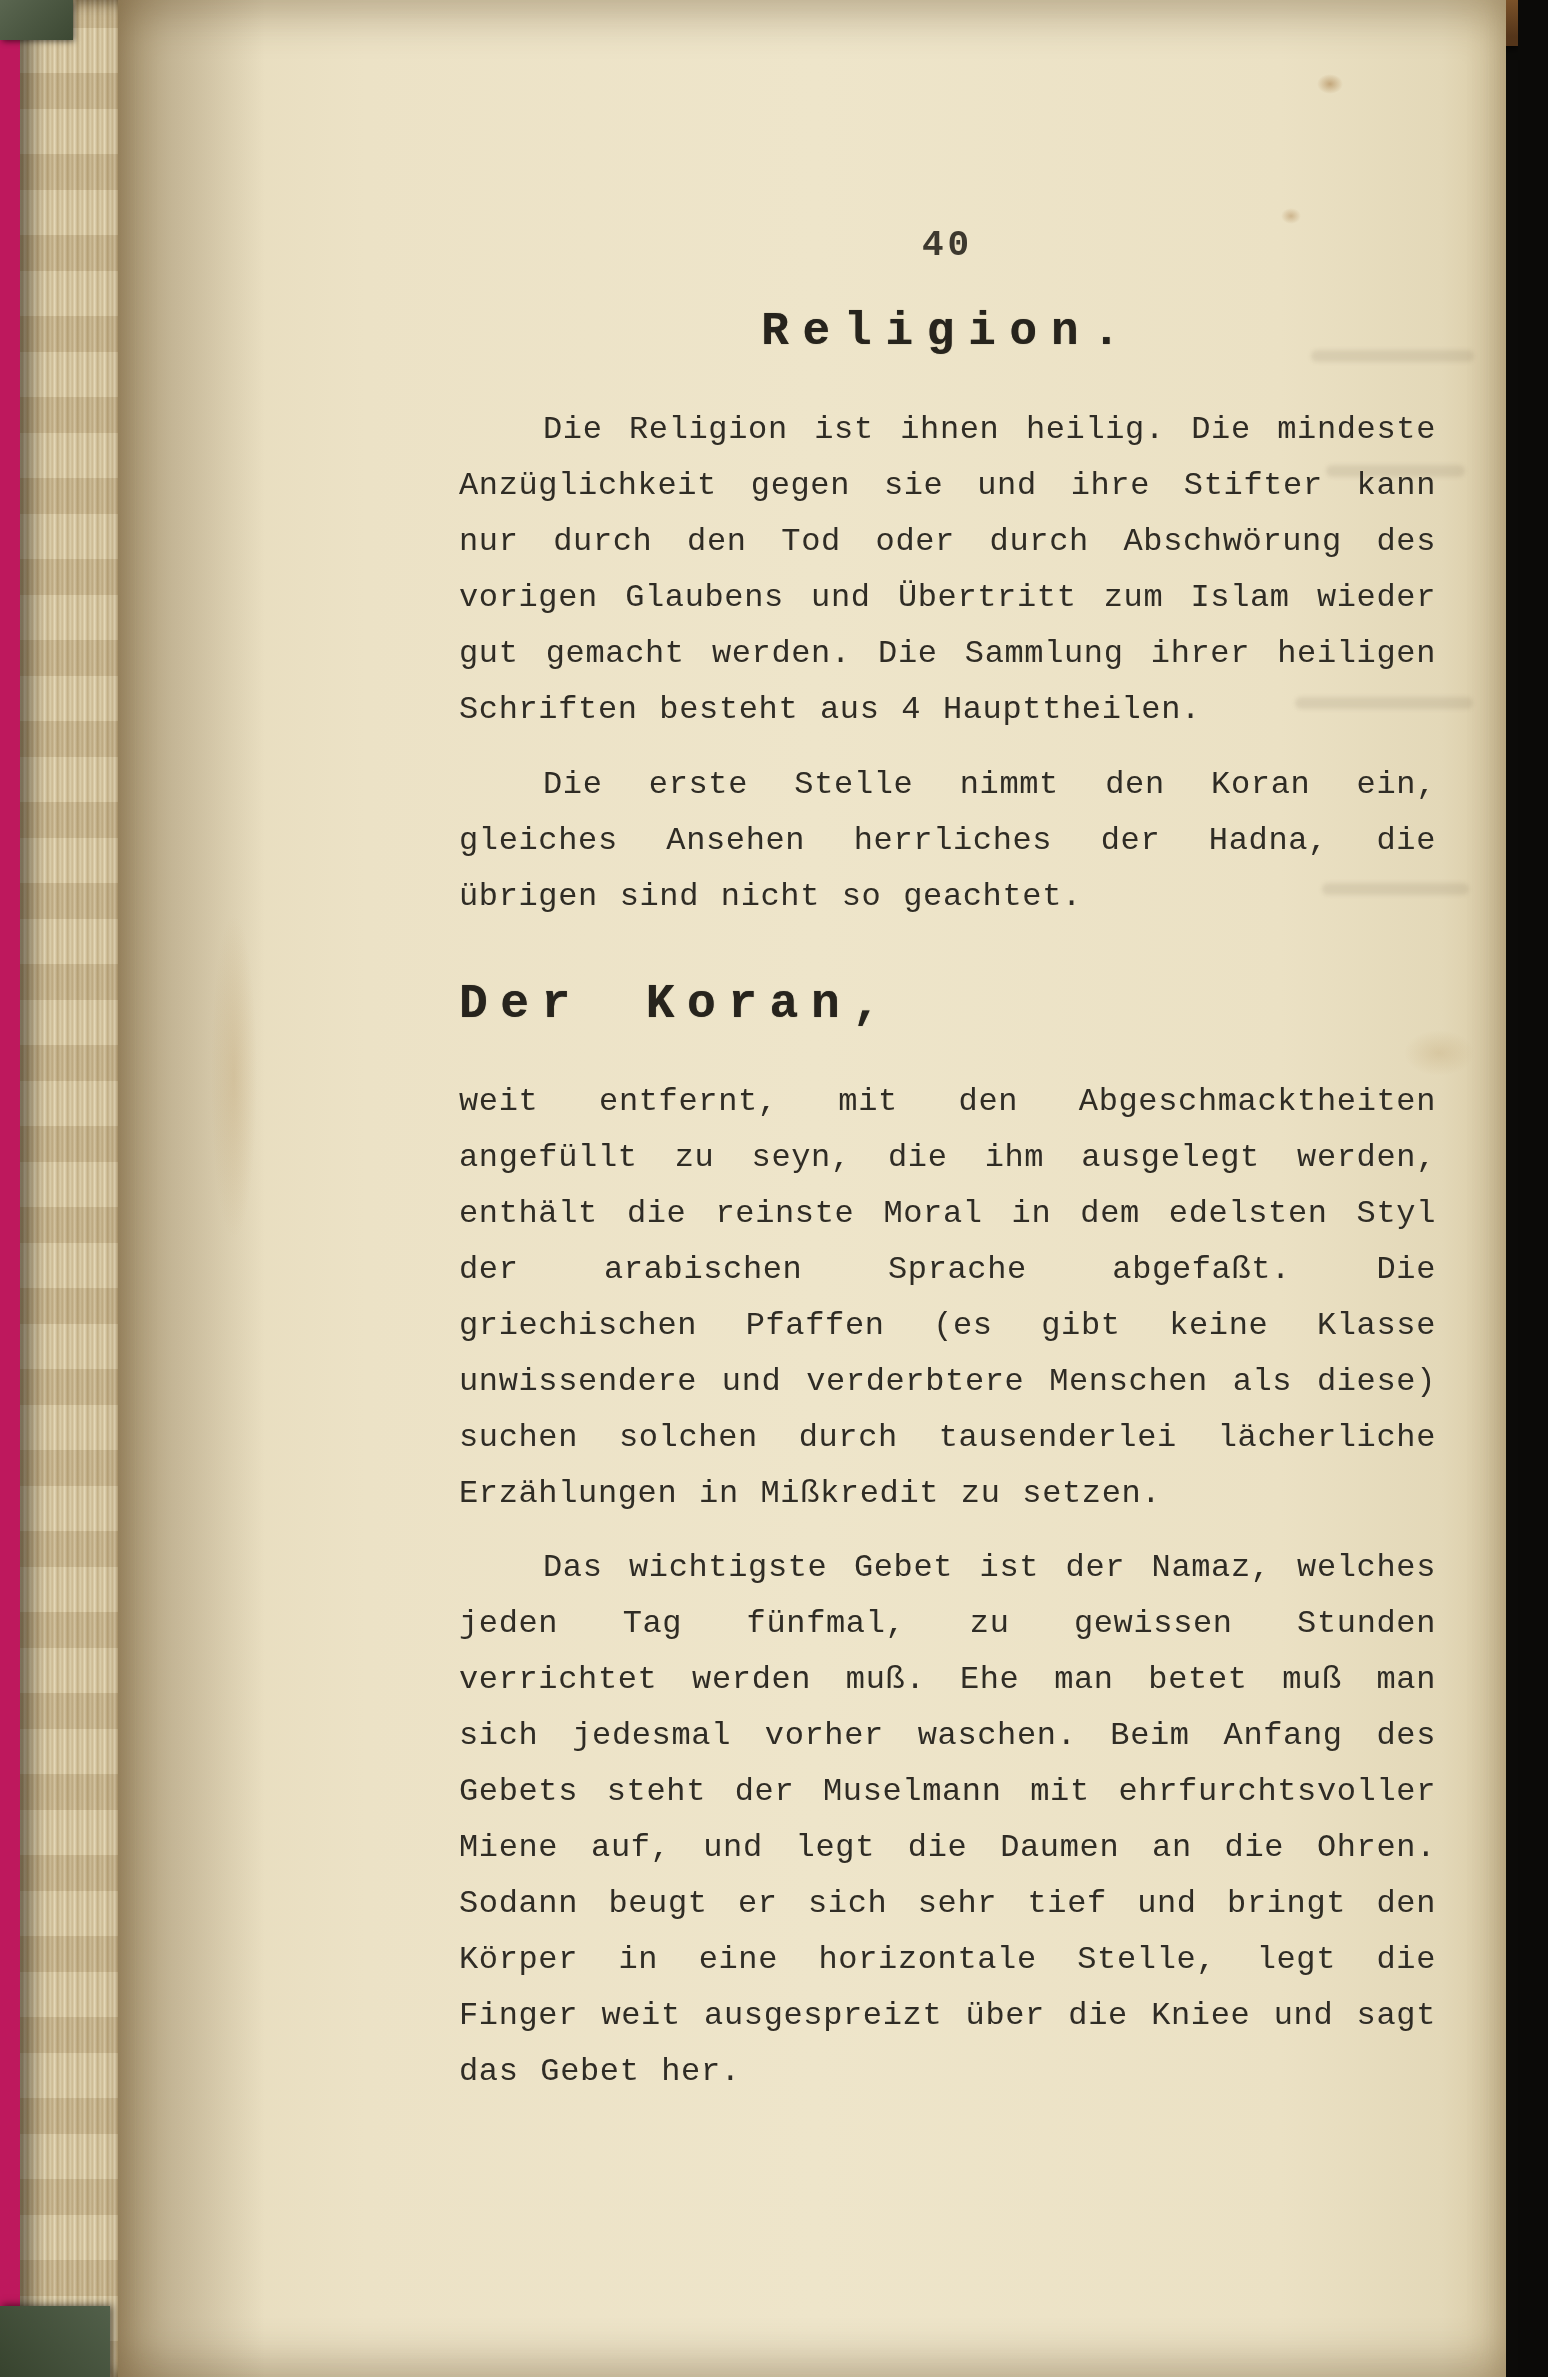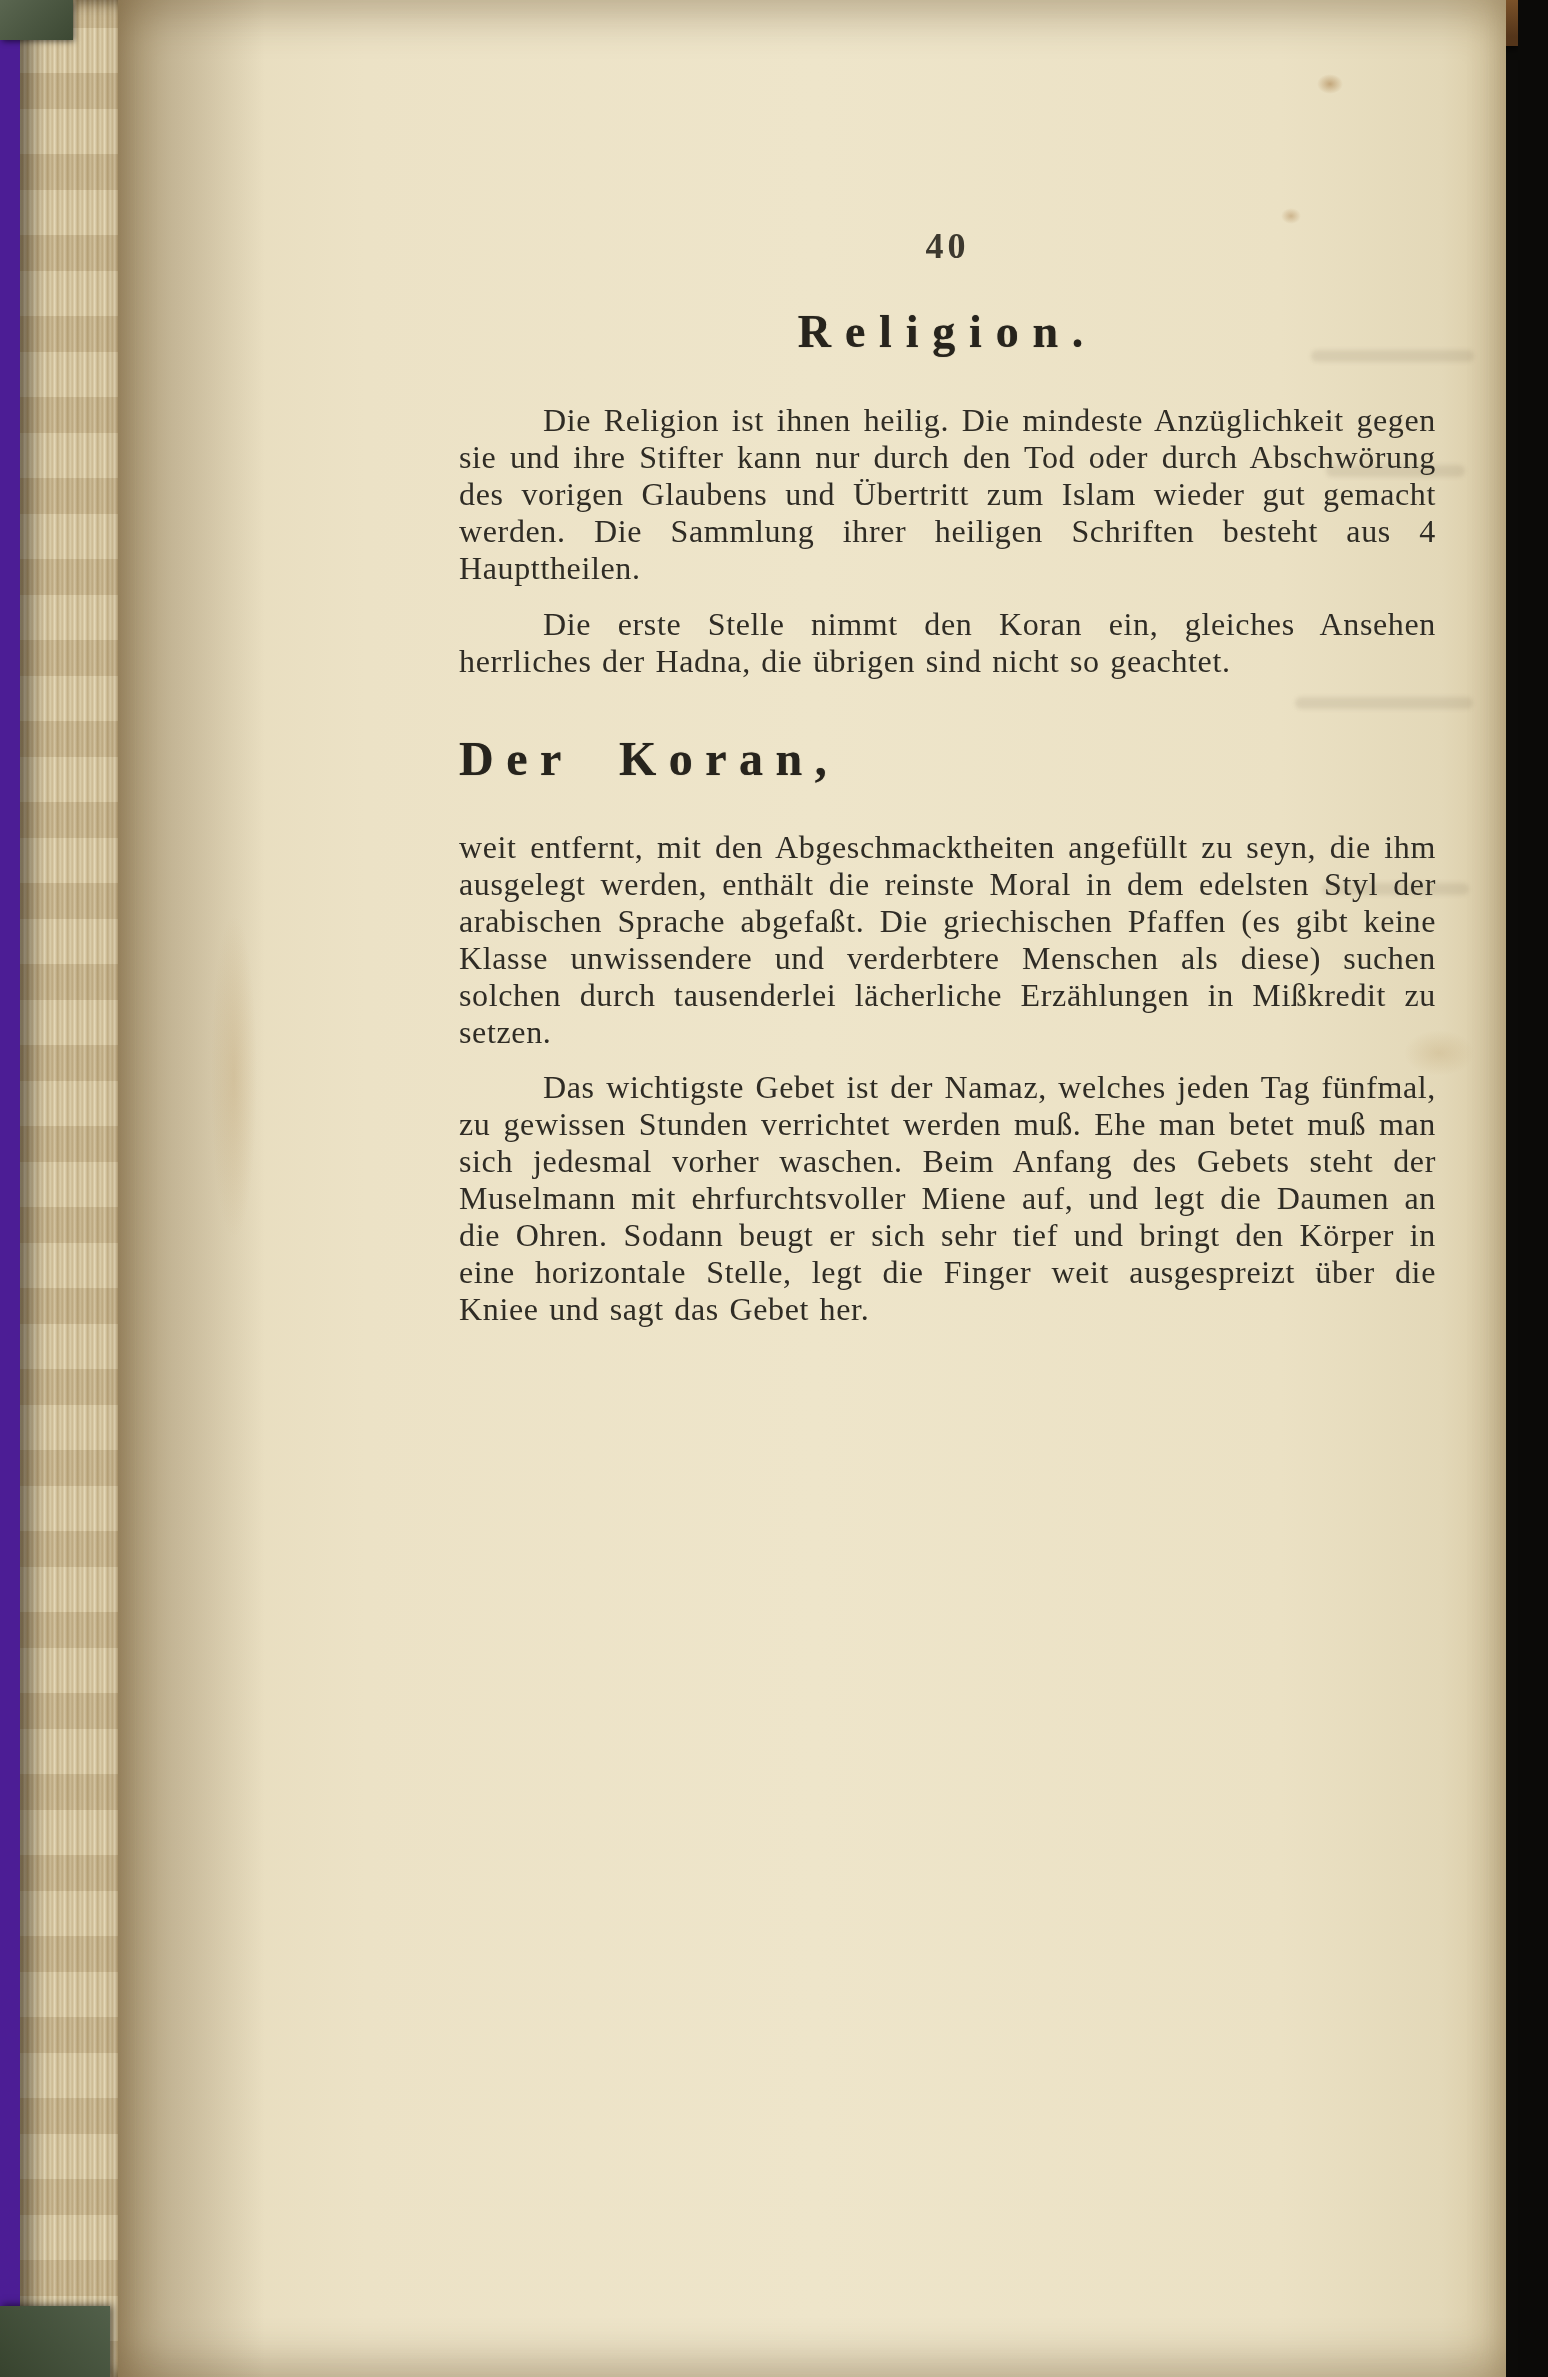--- a/index.html
+++ b/index.html
@@ -1,19 +1,19 @@
 <!DOCTYPE html>
 <html style="font-size:12.4px"><head>
 <meta charset="utf-8">
 <style>
   html,body{margin:0;padding:0;background:#0b0a08;}
   .stage{
     position:relative;width:1518px;height:2377px;overflow:hidden;
-    background:#4c1d95;
-    font-family:Liberation Serif, serif;
+    background:#be185d;
+    font-family:Liberation Mono, monospace;
   }
   
   .edge-stack{
     position:absolute;left:20px;top:0;width:108px;height:100%;
     background:
       repeating-linear-gradient(90deg,
         #dccfac 0px,#c9b68d 2.3px,#e3d6b5 4.6px,#bfab80 7.7px,#d8c9a5 10px);
     box-shadow:inset 11px 0 17px rgba(20,14,6,.55), inset -7.7px 0 14px rgba(60,40,15,.35);
   }
   .edge-stack::after{
@@ -86,21 +86,21 @@
     margin:0 0 40px 0;text-align:center;font-size:46px;line-height:60px;
     font-weight:700;letter-spacing:.30em;color:#27241d;
     text-shadow:0 0 0.8px rgba(35,30,20,.65);
   }
   h2.bk{
     margin:48px 0 39px 0;text-align:left;font-size:48px;line-height:62px;
     font-weight:700;letter-spacing:.26em;word-spacing:.45em;color:#27241d;
     text-shadow:0 0 0.8px rgba(35,30,20,.65);
   }
   p.body{
-    margin:0 0 18.6px 0;font-size:32px;line-height:37px;
+    margin:0 0 18.6px 0;font-size:32px;line-height:56px;
     text-align:justify;letter-spacing:.02em;word-spacing:.06em;color:#2f2c25;
   }
   p.body.indent{text-indent:84px;}
   p.body.last{margin-bottom:0;}
 </style>
 </head>
 <body>
 
 <div class="stage">
 

